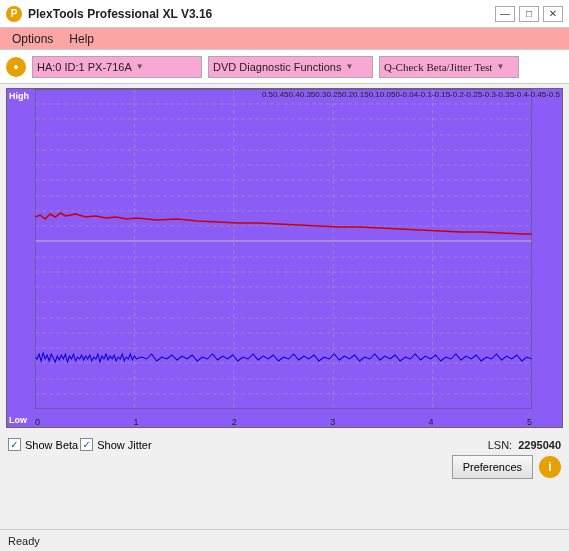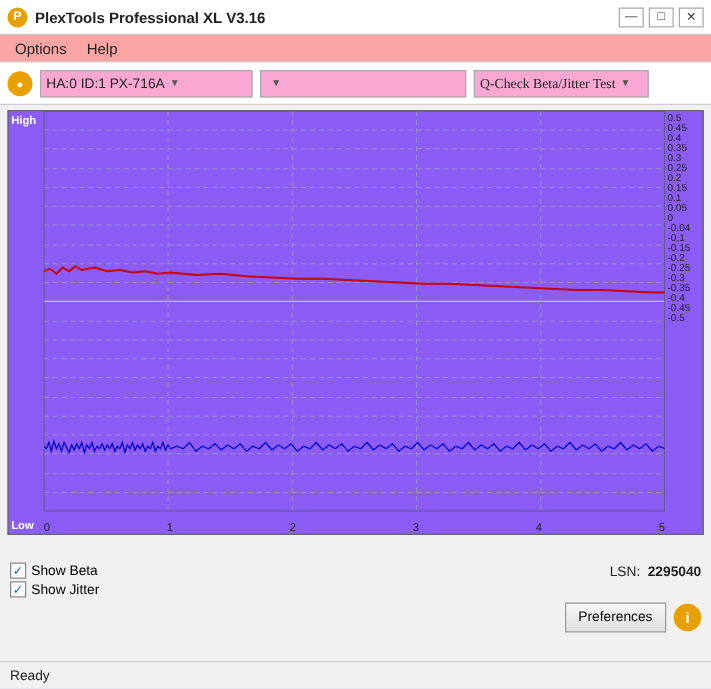--- a/index.html
+++ b/index.html
@@ -132,22 +132,22 @@
     }
     .chart-left-label.high { top: 2px; }
     .chart-left-label.low { bottom: 2px; }
     .y-axis-right {
       position: absolute;
       top: 0;
       right: 0;
       width: 30px;
       height: 100%;
       display: flex;
-      flex-direction: column;
-      justify-content: flex-start;
+      flex-direction: row;
+      justify-content: flex-end;
       padding: 2px 2px;
     }
     .y-label {
       font-size: 8px;
       color: #222;
       text-align: left;
       line-height: 1;
     }
     .x-axis {
       position: absolute;
@@ -174,23 +174,22 @@
       justify-content: space-between;
       margin-bottom: 4px;
     }
     .bottom-row2 {
       display: flex;
       align-items: center;
       justify-content: space-between;
     }
     .checkbox-row {
       display: flex;
-      flex-direction: column;
+      flex-direction: row;
       gap: 2px;
-      margin-top: 12px;
     }
     .checkbox-item {
       display: flex;
       align-items: center;
       gap: 4px;
       font-size: 11px;
     }
     .checkbox-box {
       width: 13px;
       height: 13px;
@@ -287,20 +286,21 @@
   <div class="menu-item">Help</div>
 </div>
 
 <div class="toolbar">
   <div class="toolbar-icon">●</div>
   <div class="dropdown dropdown1">
     <span>HA:0 ID:1  PX-716A</span>
     <span class="dropdown-arrow">▼</span>
   </div>
   <div class="dropdown dropdown2">
+    <span>DVD Diagnostic Functions</span>
     <span class="dropdown-arrow">▼</span>
   </div>
   <div class="dropdown dropdown3">
     <span>Q-Check Beta/Jitter Test</span>
     <span class="dropdown-arrow">▼</span>
   </div>
 </div>
 
 <div class="chart-area">
   <span class="chart-left-label high">High</span>

